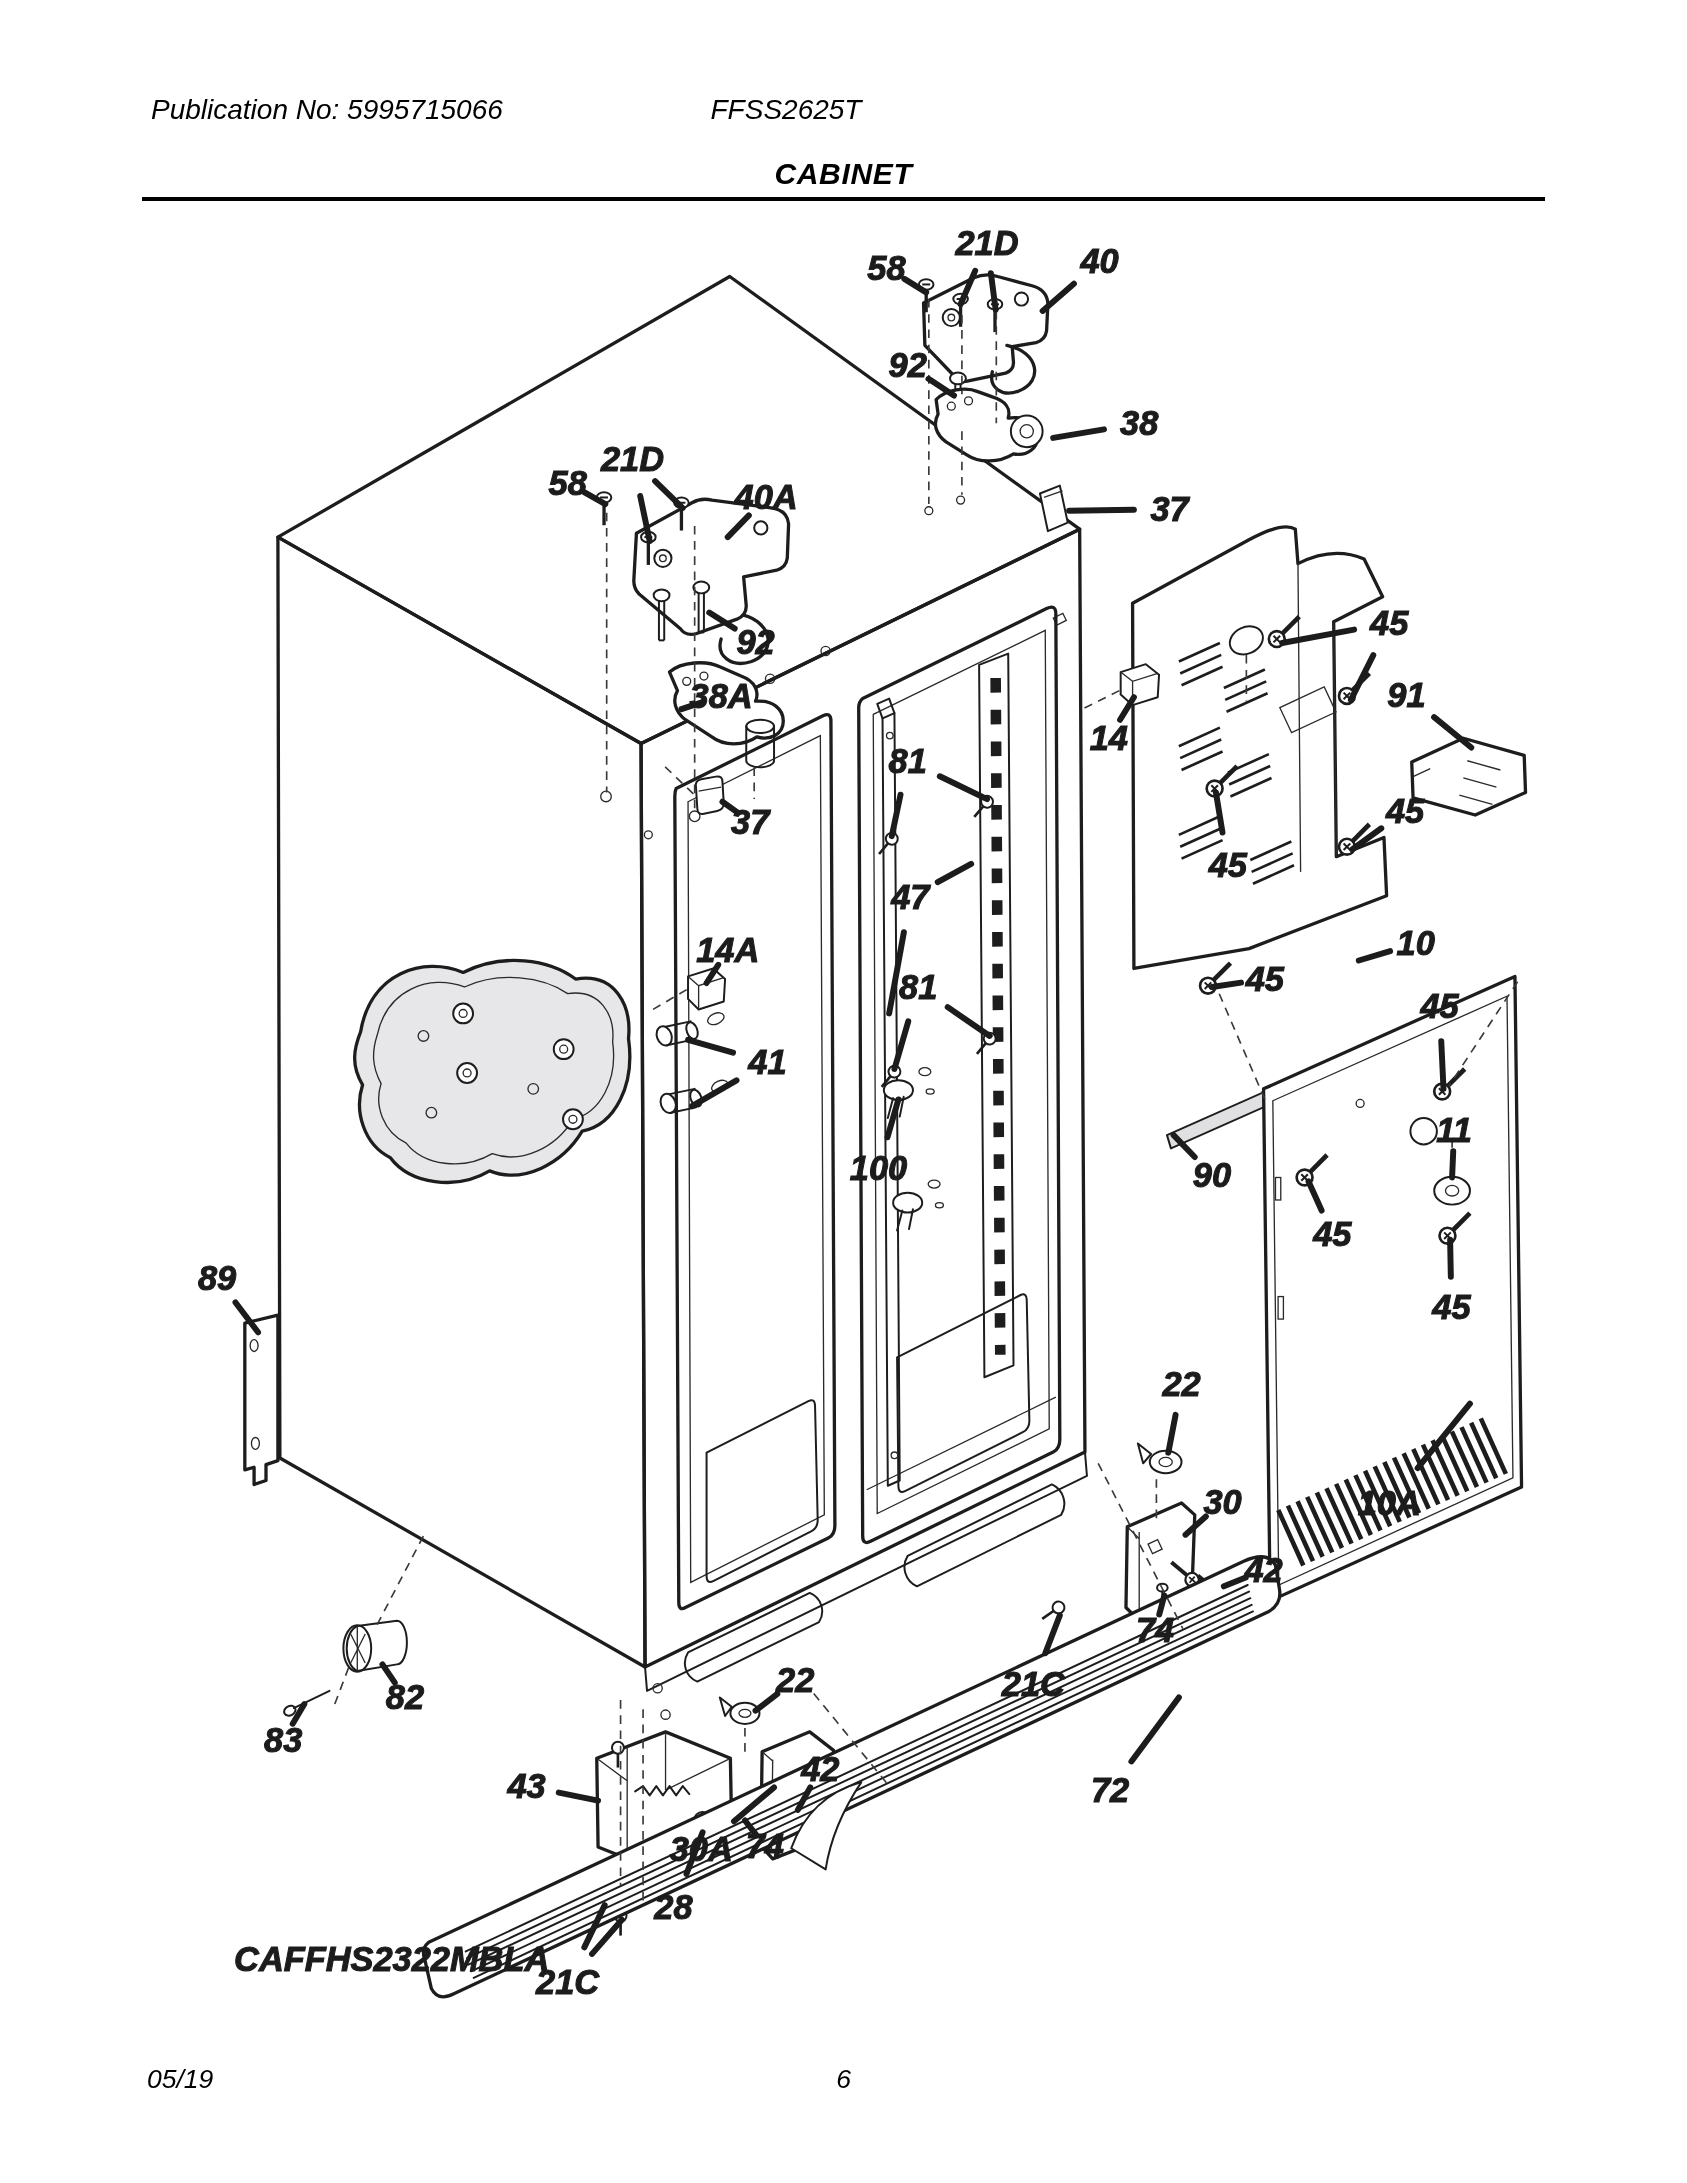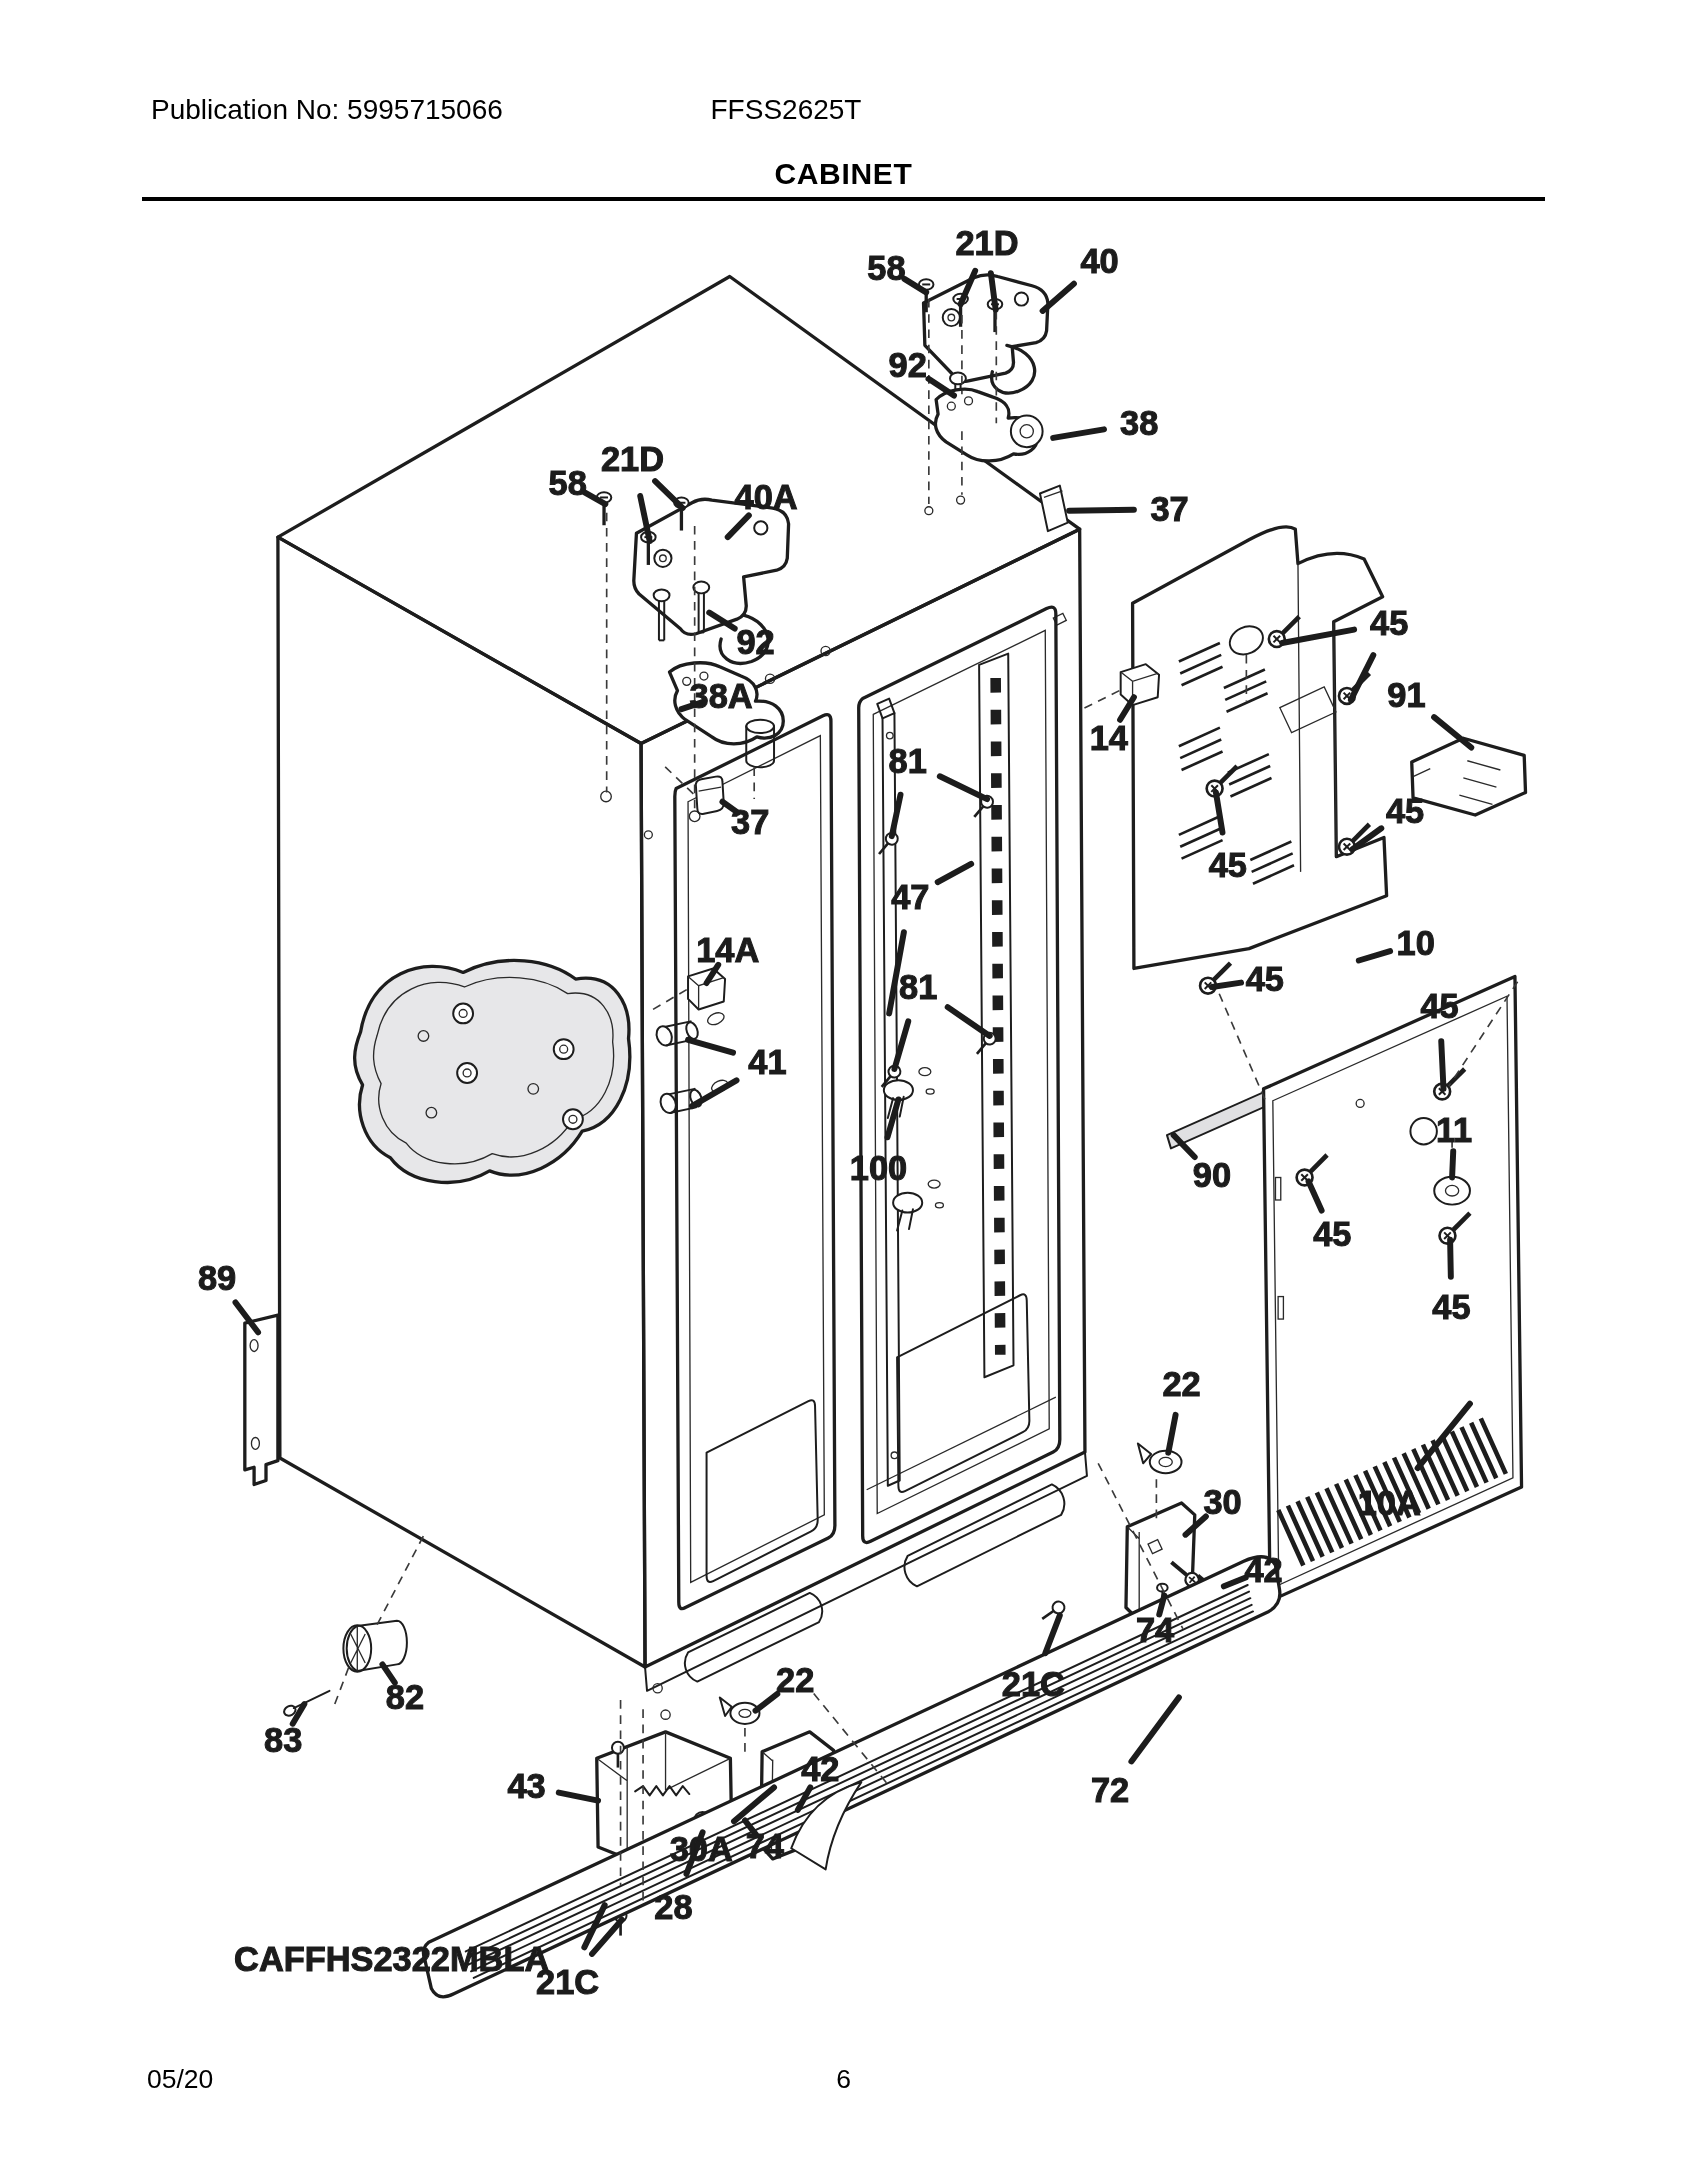--- a/index.html
+++ b/index.html
@@ -1,17 +1,17 @@
 <!DOCTYPE html>
 <html style="font-size:10.6px"><head>
 <meta charset="utf-8">
 <style>
   html,body{margin:0;padding:0;background:#ffffff;}
   #page{position:relative;width:1687px;height:2183px;background:#ffffff;
-        font-family:"Liberation Sans",sans-serif;color:#000;overflow:hidden;}
+        font-family:"Liberation Sans",sans-serif;color:#000;overflow:hidden;font-style:italic;}
   .hdr-left{position:absolute;left:151px;top:94px;font-size:28px;}
   .hdr-model{position:absolute;left:0;top:94px;width:1572px;text-align:center;font-size:28px;}
   .section-title{position:absolute;left:0;top:157px;width:1687px;text-align:center;
                  font-size:30px;font-weight:bold;letter-spacing:0.7px;}
   .rule{position:absolute;left:142px;top:197px;width:1403px;height:4px;background:#000;}
   .ftr-left{position:absolute;left:147px;top:2064px;font-size:26.5px;}
   .ftr-page{position:absolute;left:0;top:2064px;width:1687px;text-align:center;font-size:26.5px;}
   svg#diagram{position:absolute;left:0;top:0;}
   
   .ln  {stroke:#1d1d1d;stroke-width:5;fill:none;stroke-linejoin:round;stroke-linecap:round;}
@@ -463,16 +463,16 @@
         <text x="796" y="2700">43</text>
         <text x="1240" y="2674">42</text>
         <text x="1060" y="2795">30A</text>
         <text x="1156" y="2790">74</text>
         <text x="1018" y="2883">28</text>
         <text x="858" y="2996">21C</text>
         <text x="592" y="2962" font-size="58">CAFFHS2322MBLA</text>
       </g>
   </svg>
 
-  <div class="ftr-left">05/20</div>
+  <div class="ftr-left">05/19</div>
   <div class="ftr-page">6</div>
 </div>
 
 
 </body></html>

